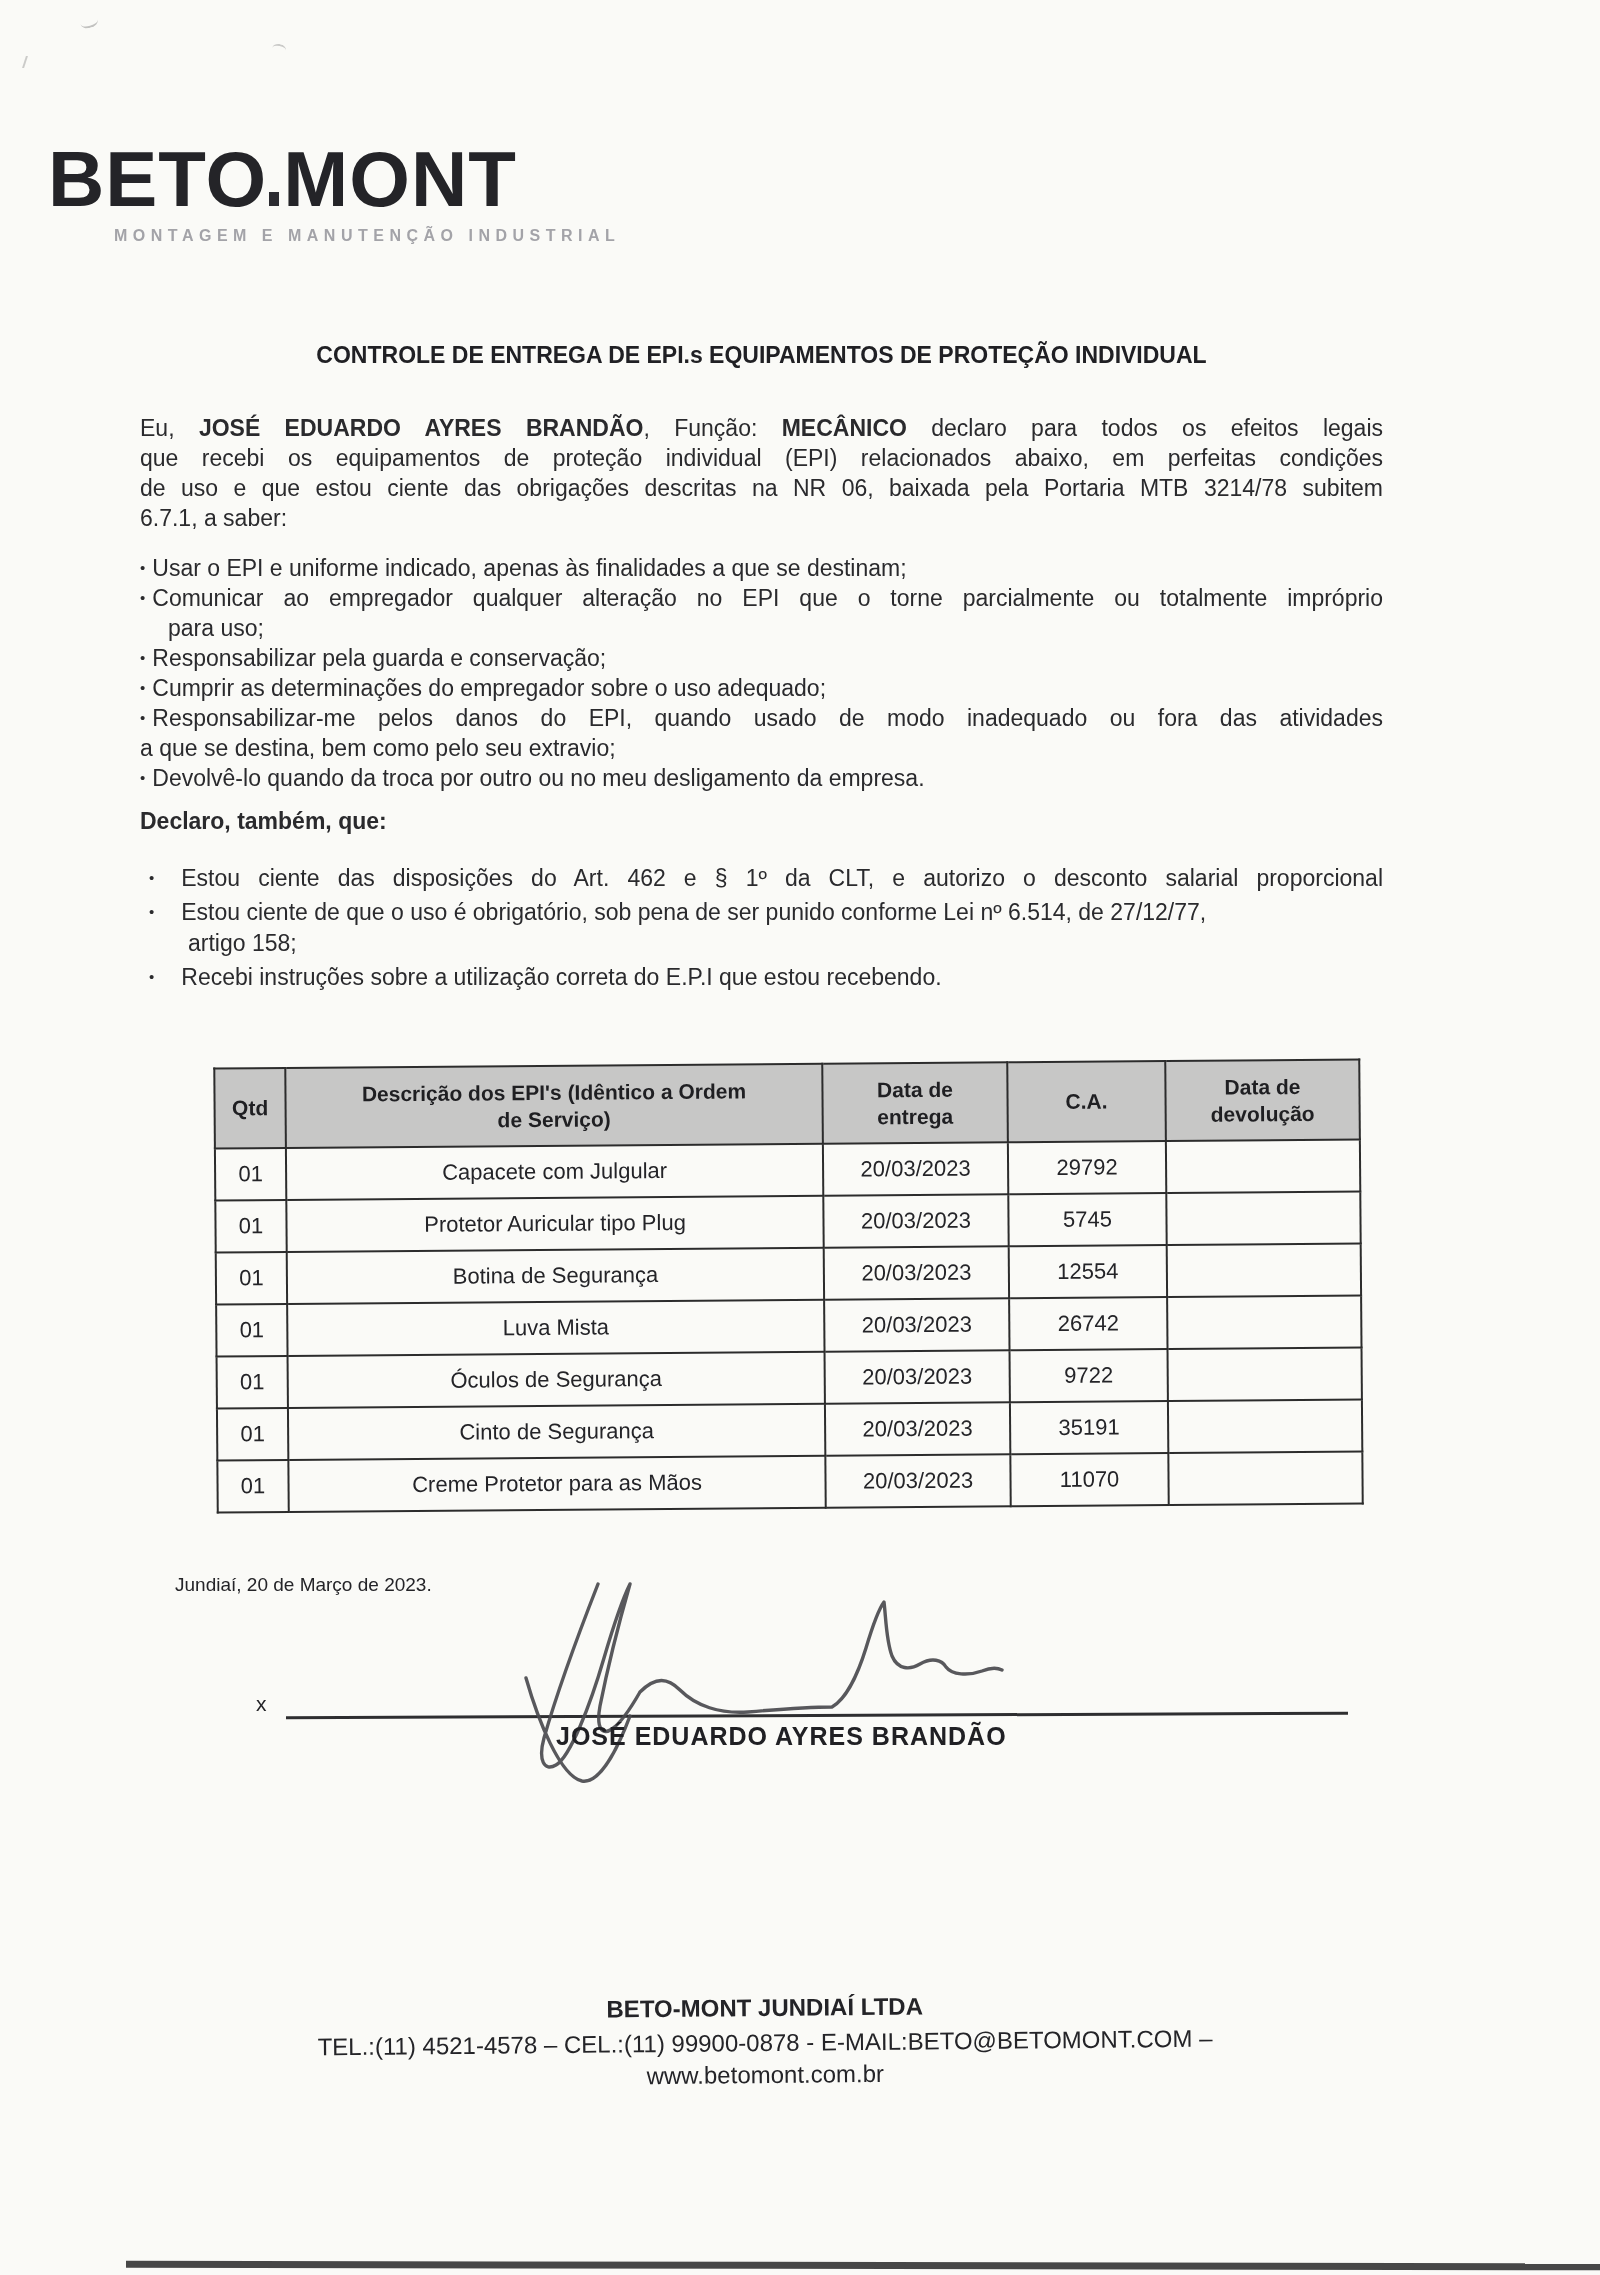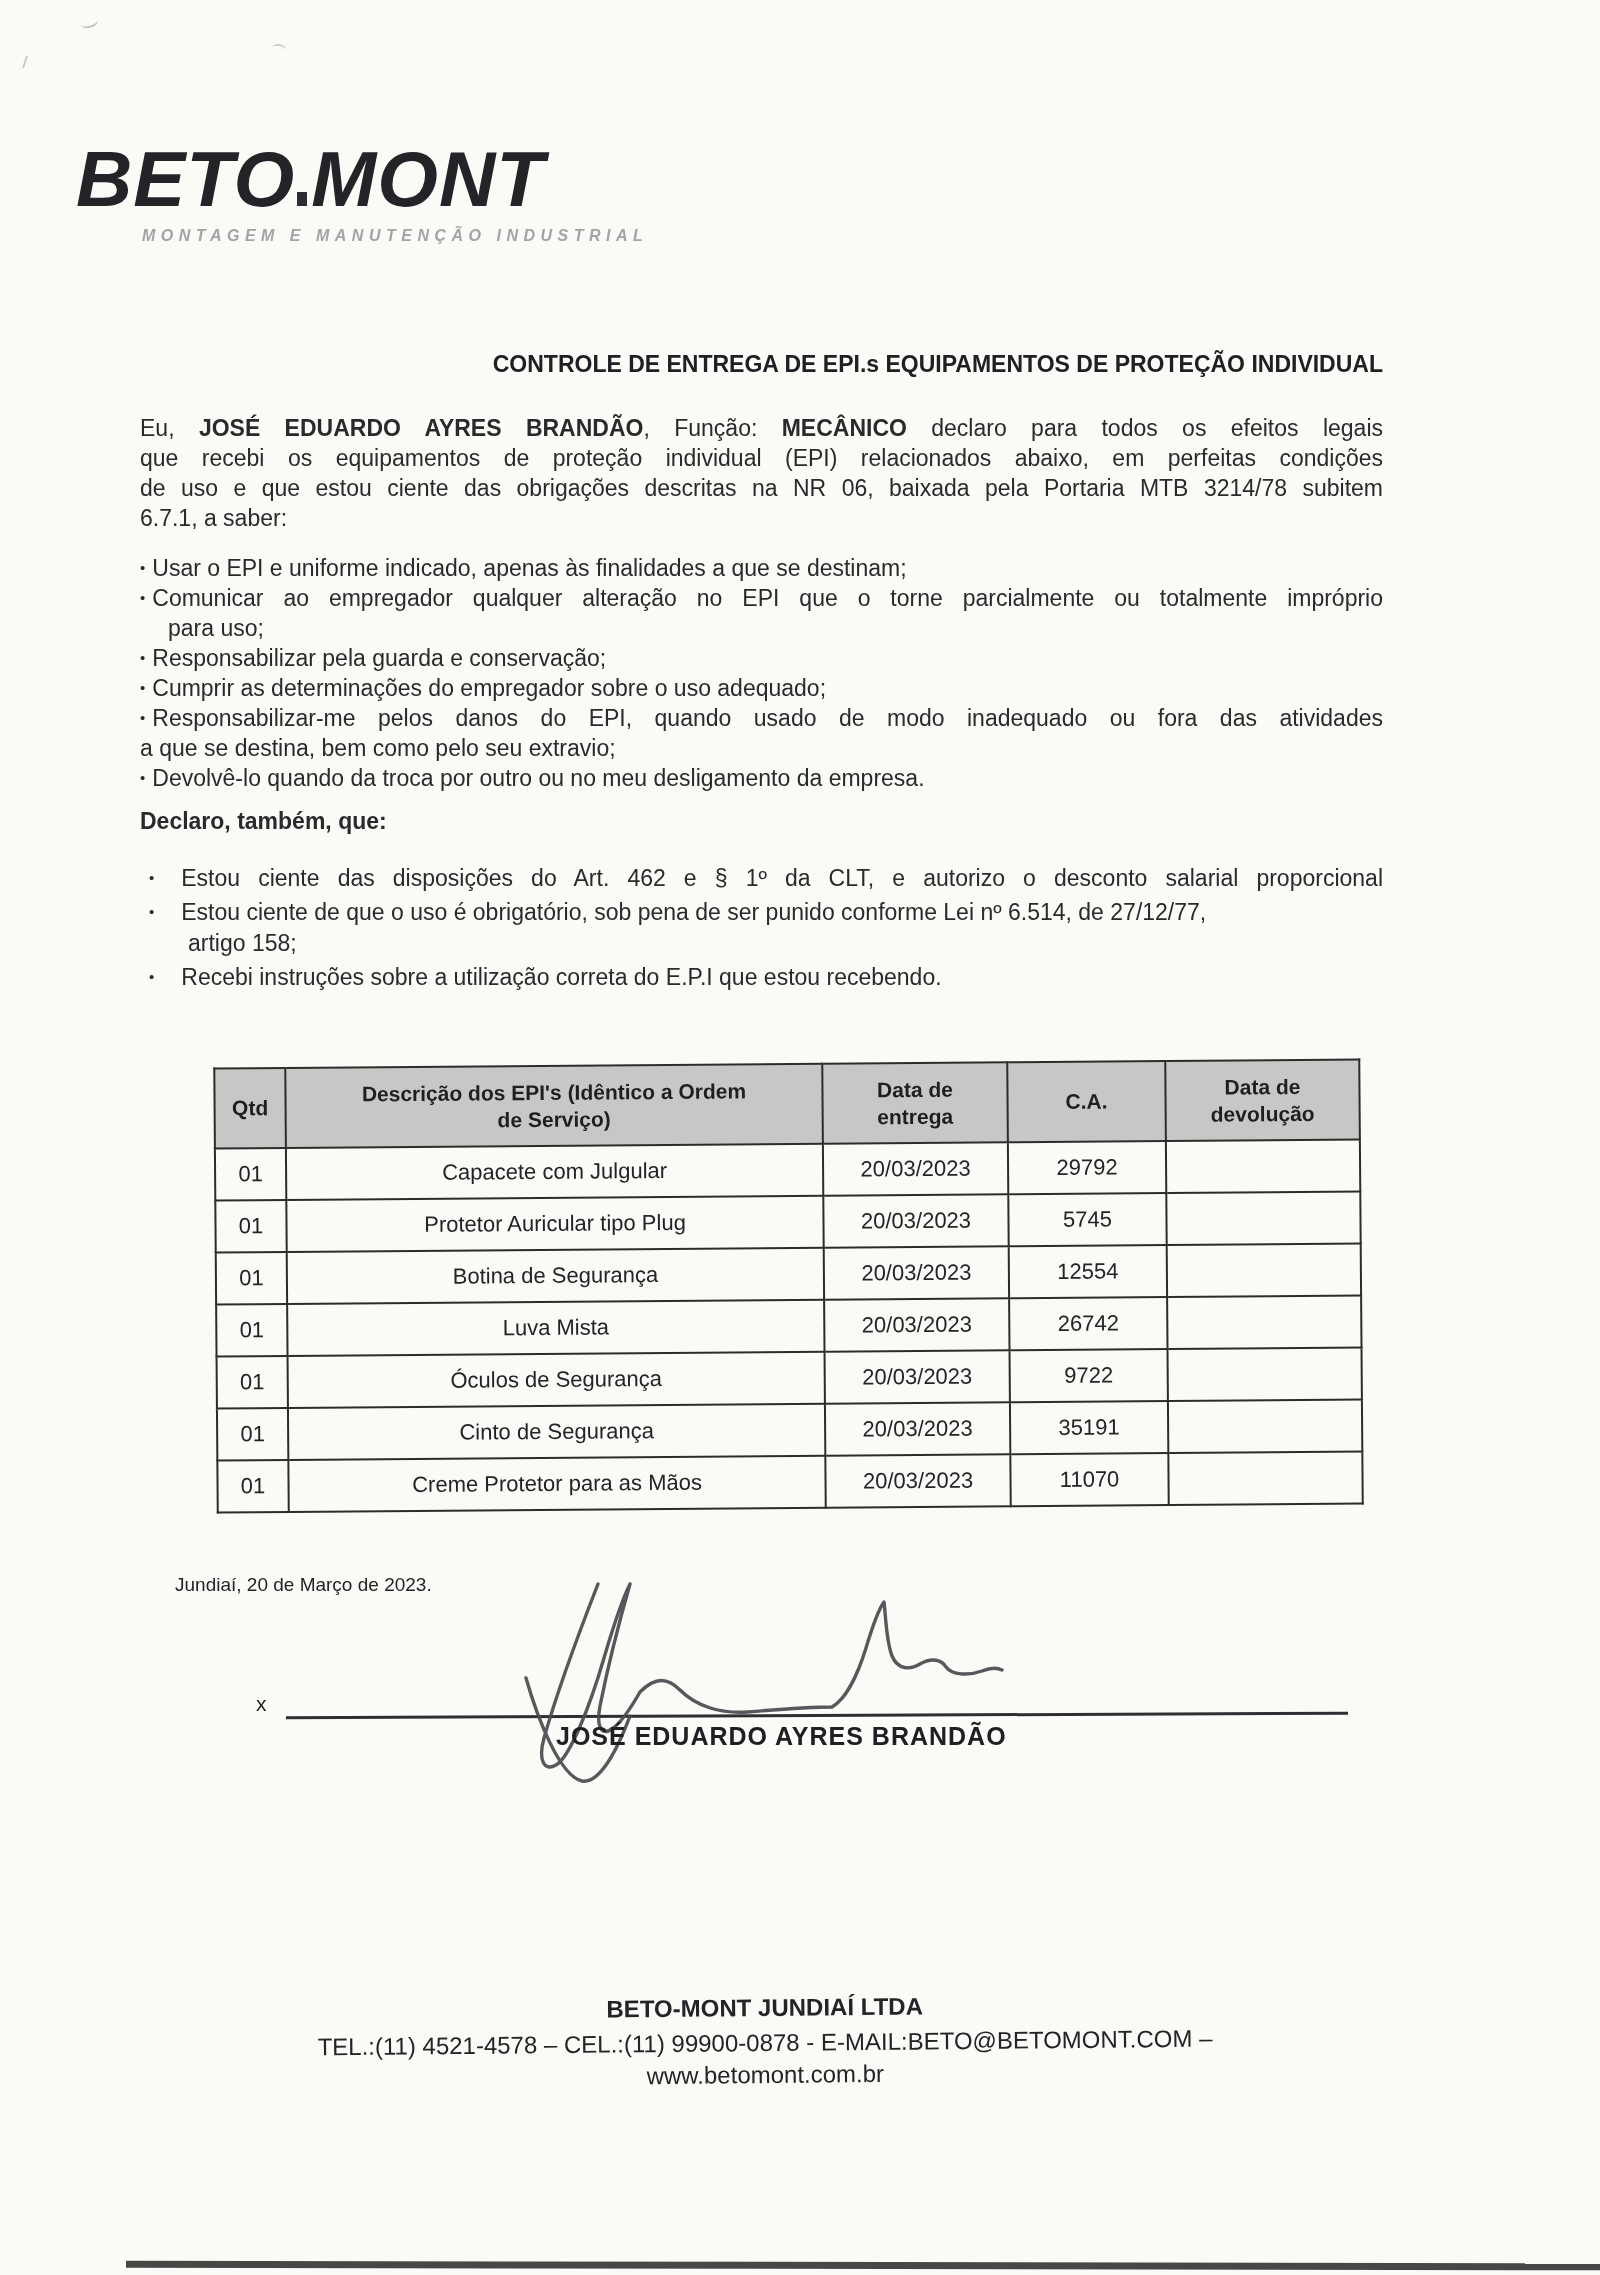--- a/index.html
+++ b/index.html
@@ -6,26 +6,26 @@
   .page{position:relative;width:1600px;height:2275px;background:#fafaf7;overflow:hidden;
         font-family:"Liberation Sans","DejaVu Sans",sans-serif;color:#26262a;}
 
   
   .artifact{position:absolute;opacity:.5;}
   .a1{left:80px;top:16px;width:18px;height:10px;border-bottom:2px solid #8b8b8b;border-radius:50%;transform:rotate(-15deg);}
   .a2{left:272px;top:44px;width:14px;height:8px;border-top:2px solid #9b9b9b;border-radius:50%;transform:rotate(10deg);}
   .a3{left:24px;top:56px;width:10px;height:12px;border-left:2px solid #9b9b9b;transform:skewX(-18deg);}
 
   
-  .logo{position:absolute;left:76px;top:140px;font-style:italic;}
+  .logo{position:absolute;left:48px;top:140px;}
   .brand{font-size:78px;font-weight:bold;letter-spacing:1px;color:#242428;line-height:1;white-space:nowrap;}
   .logo-dot{display:inline-block;width:10px;height:14px;background:#2c2c31;margin:0 4px 0 2px;}
   .tagline{margin-top:9px;margin-left:66px;font-size:16px;letter-spacing:5.5px;color:#a3a3a8;font-weight:bold;white-space:nowrap;}
 
-  .title{position:absolute;left:140px;top:351px;width:1243px;text-align:right;
+  .title{position:absolute;left:140px;top:342px;width:1243px;text-align:center;
          font-size:23px;font-weight:bold;color:#202024;}
 
   .content{position:absolute;left:140px;top:413px;width:1243px;font-size:23px;line-height:30px;color:#2a2a2d;}
   .jline{text-align:justify;text-align-last:justify;}
   .b{font-weight:bold;}
   .bm{font-size:15px;vertical-align:3px;margin-right:7px;}
   .bm2{margin-left:9px;margin-right:27px;}
   .ul1{margin-top:20px;}
   .ul2{margin-top:26px;line-height:31px;}
   .ul2 .item{margin-bottom:2px;}

